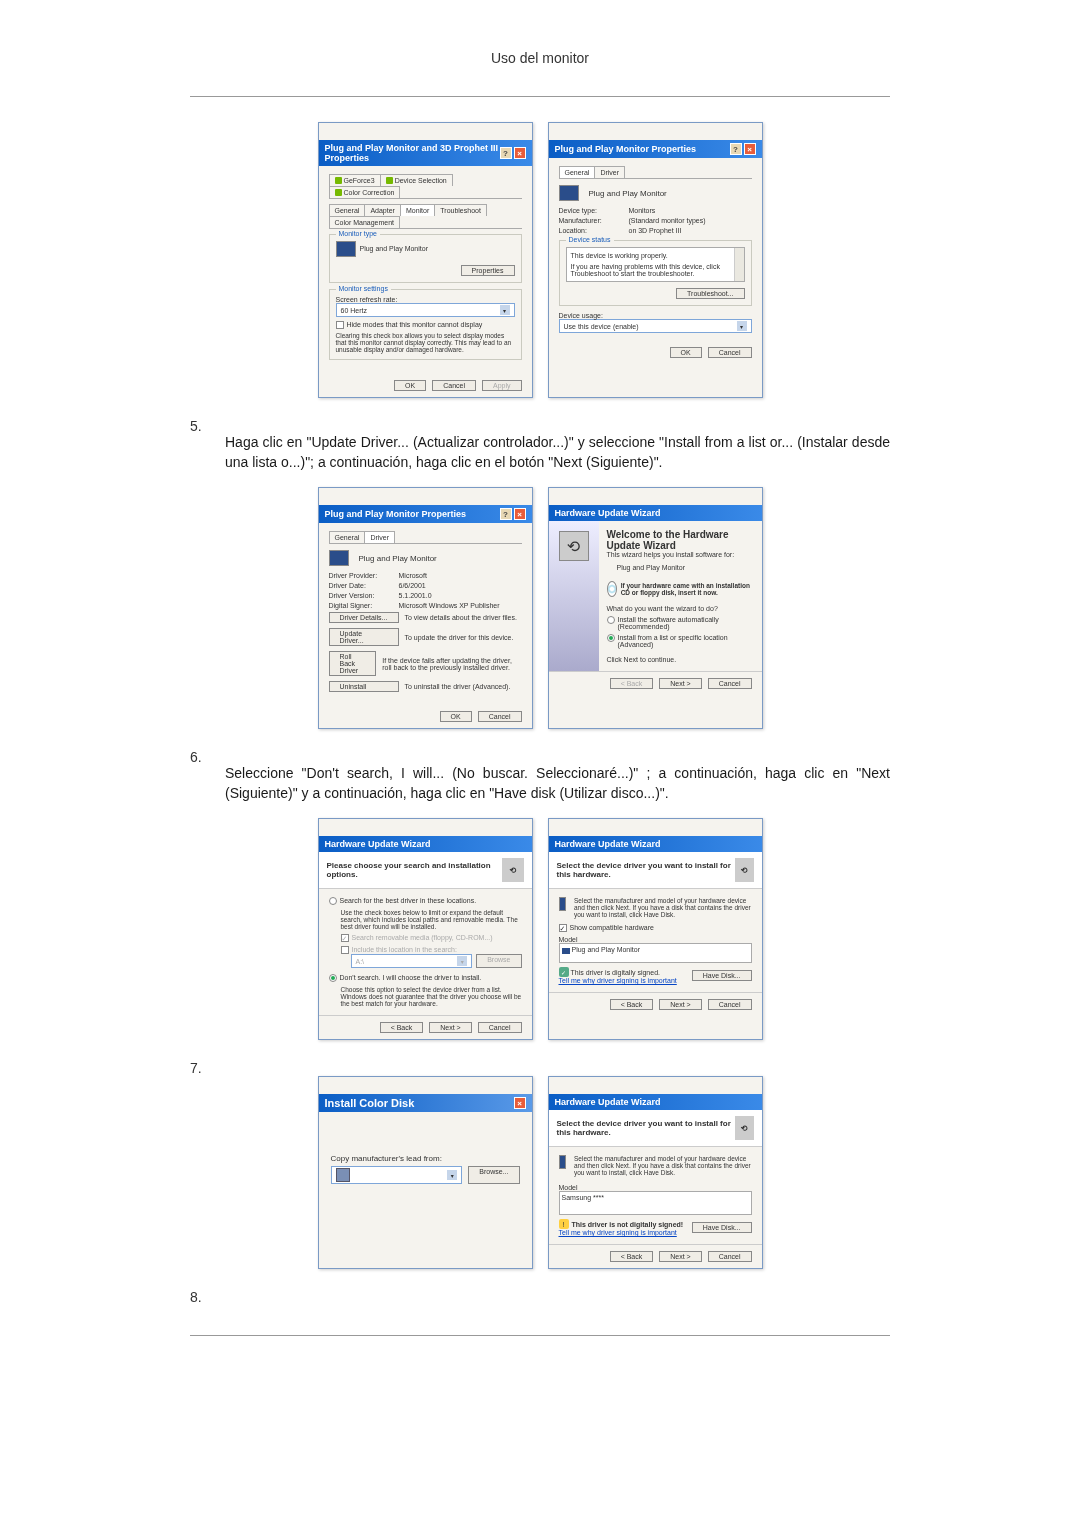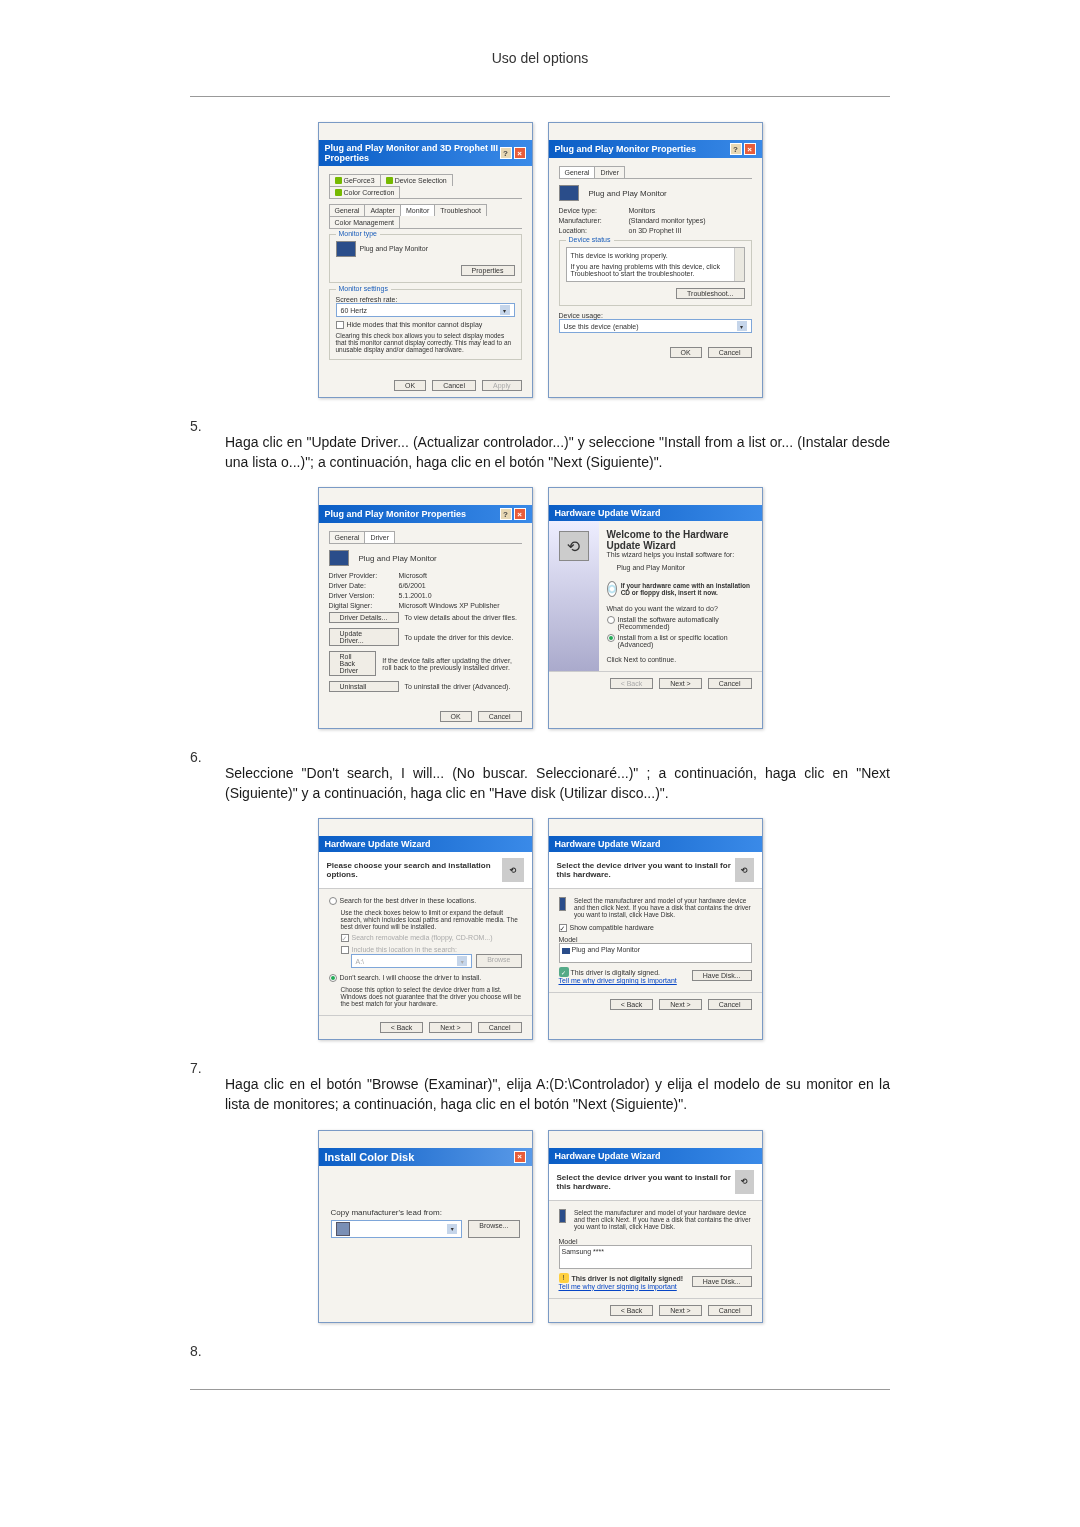--- a/index.html
+++ b/index.html
@@ -312,21 +312,21 @@
       background: #ccc;
       display: flex;
       align-items: center;
       justify-content: center;
     }
   </style>
 </head>
 <body>
 
 <div class="page-container">
-  <div class="page-header">Uso del options</div>
+  <div class="page-header">Uso del monitor</div>
   <div class="header-underline"></div>
 
   <div class="screenshot-pair">
 
     <div class="dialog-box">
       <div class="dialog-title-bar">
         <span>Plug and Play Monitor and 3D Prophet III Properties</span>
         <div class="title-bar-icons">
           <div class="title-bar-icon">?</div>
           <div class="title-bar-icon close">×</div>
@@ -615,21 +615,20 @@
       <div class="bottom-buttons" style="border-top:1px solid #ccc">
         <span class="btn">&lt; Back</span>
         <span class="btn">Next &gt;</span>
         <span class="btn">Cancel</span>
       </div>
     </div>
   </div>
 
   <div class="step-content">
     <div class="step-num-col" style="font-size:14px">7.</div>
-    <div class="step-text-col step-text">Haga clic en el botón "Browse (Examinar)", elija A:(D:\Controlador) y elija el modelo de su monitor en la lista de monitores; a continuación, haga clic en el botón "Next (Siguiente)".</div>
   </div>
 
   <div class="screenshot-pair">
 
     <div class="dialog-box">
       <div class="dialog-title-bar" style="background:linear-gradient(to right,#0a5dc5,#5a9ae8)">
         <span style="font-size:11px">Install Color Disk</span>
         <div class="title-bar-icons">
             <div class="title-bar-icon close">×</div>
           </div>

